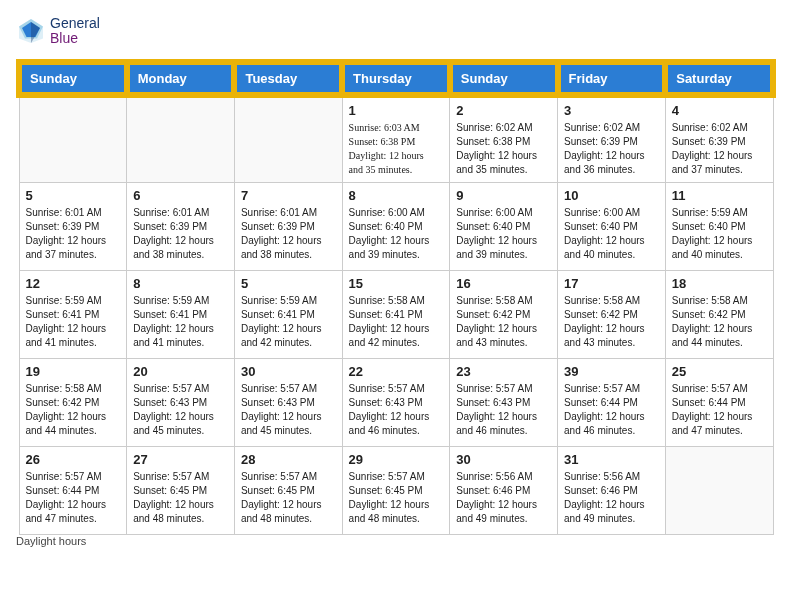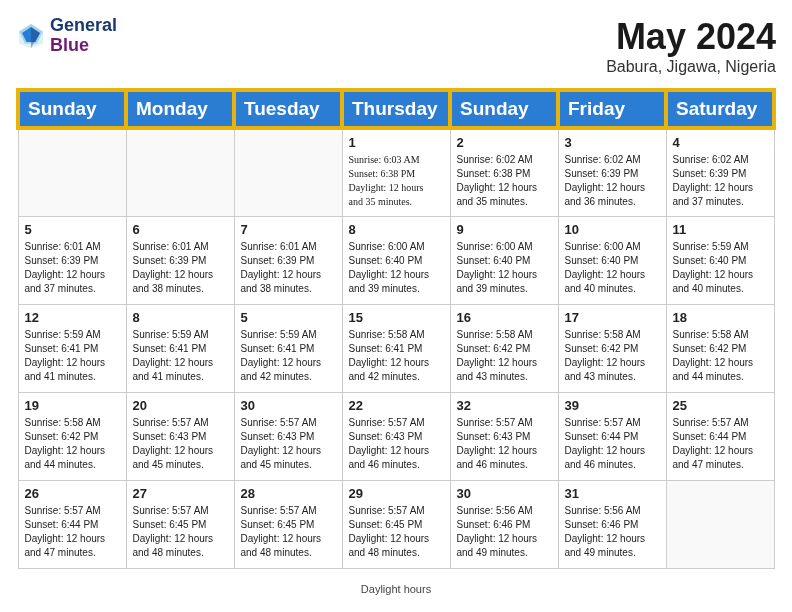--- a/index.html
+++ b/index.html
@@ -15,22 +15,22 @@
       justify-content: space-between;
       align-items: flex-start;
       margin-bottom: 12px;
     }
     .logo {
       display: flex;
       align-items: center;
       gap: 4px;
     }
     .logo-text {
-      font-size: 18px;
-      font-weight: bold;
+      font-size: 14px;
+      font-weight: normal;
       color: #1a3a6e;
       line-height: 1.1;
     }
     .logo-text span {
       color: #701a75;
     }
     .logo-icon {
       width: 30px;
       height: 30px;
     }
@@ -49,23 +49,23 @@
     .calendar {
       width: 100%;
       border-collapse: collapse;
       table-layout: fixed;
     }
     .calendar th {
       background: #2b7dd4;
       color: #fff;
       text-align: left;
       padding: 6px 8px;
-      font-size: 19px;
+      font-size: 13px;
       font-weight: bold;
-      border: 4px solid #eab308;
+      border: 6px solid #eab308;
     }
     .calendar td {
       border: 1px solid #ccc;
       vertical-align: top;
       padding: 5px 6px;
       font-size: 10.5px;
       color: #222;
       height: 88px;
     }
     .day-num {
@@ -76,46 +76,42 @@
     }
     .day-info {
       font-size: 10px;
       color: #222;
       line-height: 1.4;
     }
     .empty-cell {
       background: #f9f9f9;
     }
     .footer {
-      margin-top: 14px;
+      margin-top: 0;
       font-size: 11px;
       color: #444;
-      text-align: center;
+      text-align: left;
     }
   </style>
 </head>
 <body>
 
 <div class="header">
   <div class="logo">
     <svg class="logo-icon" viewBox="0 0 40 40">
       <polygon points="20,4 36,14 36,30 20,36 4,30 4,14" fill="#2196c9" opacity="0.15"></polygon>
       <polygon points="20,4 36,14 28,30 12,30 4,14" fill="#2196c9" opacity="0.3"></polygon>
       <polygon points="20,8 32,16 26,28 14,28 8,16" fill="#2b7dd4"></polygon>
       <polygon points="20,8 32,16 20,36" fill="#1a3a6e" opacity="0.4"></polygon>
     </svg>
     <div style="display:flex;flex-direction:column;line-height:1.1;">
       <span class="logo-text">General</span>
       <span class="logo-text"><span>Blue</span></span>
     </div>
   </div>
-  <div class="title-block">
-    <div class="month-title">May 2024</div>
-    <div class="location-title">Babura, Jigawa, Nigeria</div>
-  </div>
 </div>
 
 <table class="calendar">
   <thead>
     <tr>
     <th>Sunday</th>
         <th>Monday</th>
         <th>Tuesday</th>
         <th>Thursday</th>
         <th>Sunday</th>
@@ -282,21 +278,21 @@
 and 45 minutes.</div>
         </td>
         <td>
           <span class="day-num">22</span>
           <div class="day-info" style="white-space: pre-line;">Sunrise: 5:57 AM
 Sunset: 6:43 PM
 Daylight: 12 hours
 and 46 minutes.</div>
         </td>
         <td>
-          <span class="day-num">32</span>
+          <span class="day-num">23</span>
           <div class="day-info" style="white-space: pre-line;">Sunrise: 5:57 AM
 Sunset: 6:43 PM
 Daylight: 12 hours
 and 46 minutes.</div>
         </td>
         <td>
           <span class="day-num">39</span>
           <div class="day-info" style="white-space: pre-line;">Sunrise: 5:57 AM
 Sunset: 6:44 PM
 Daylight: 12 hours

